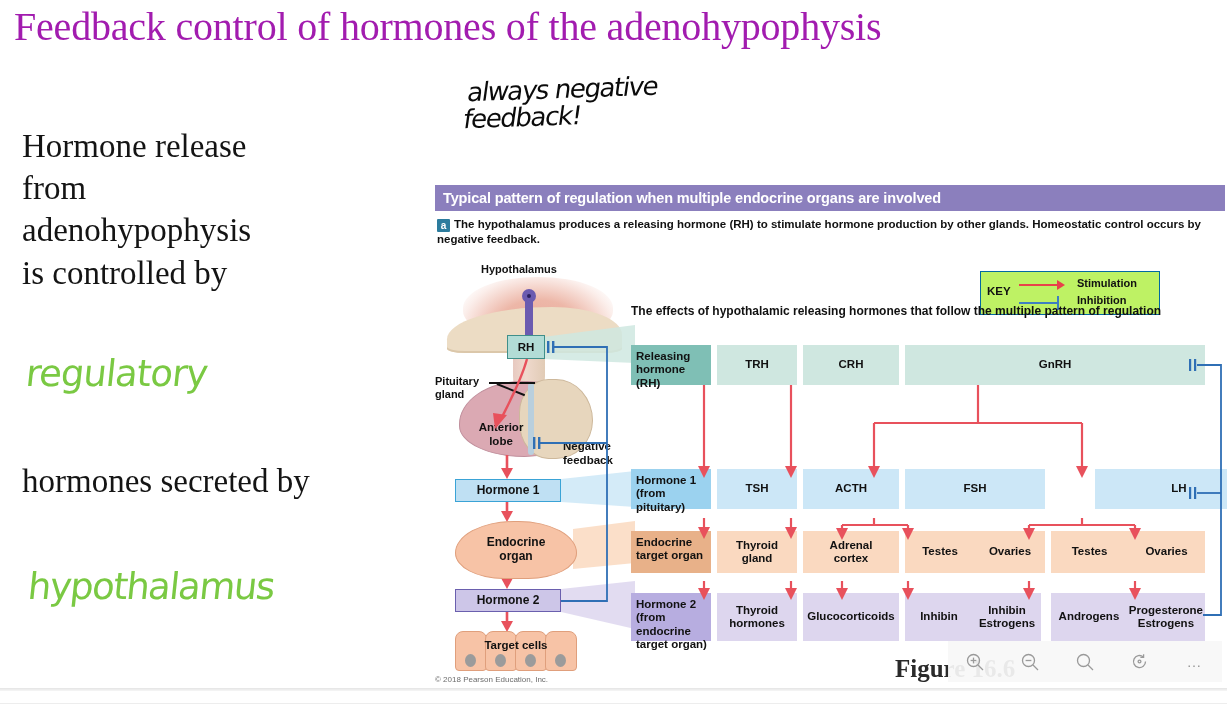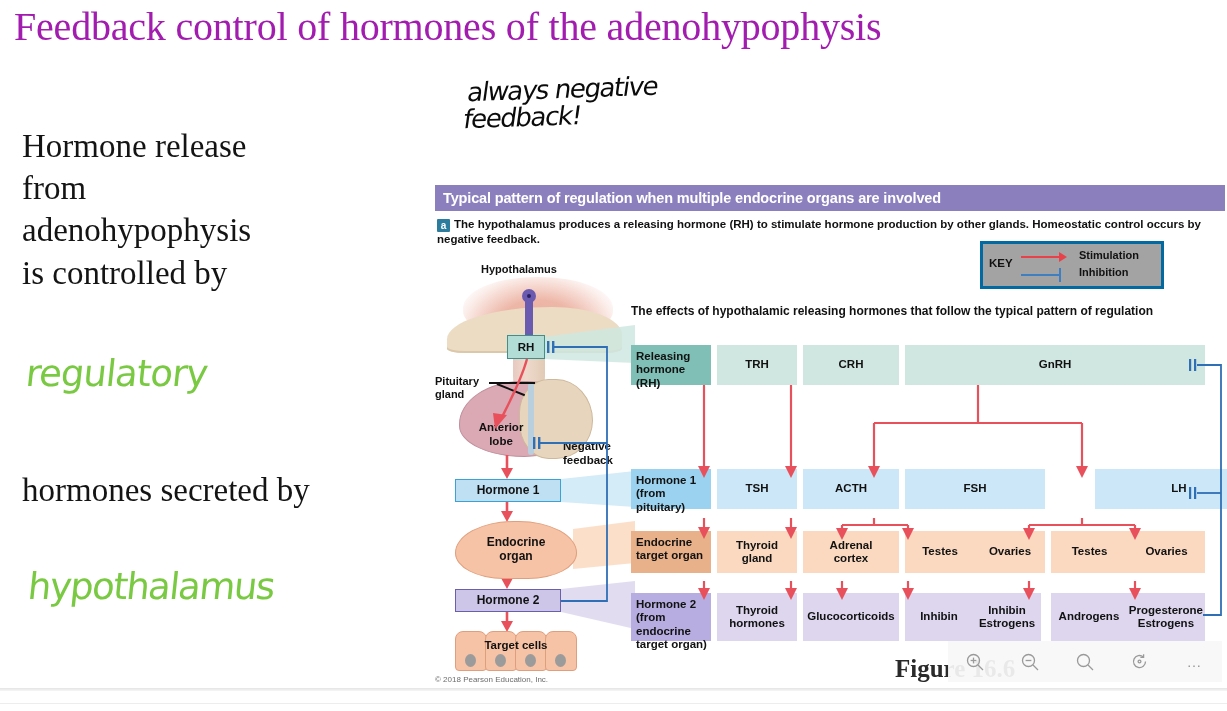--- a/index.html
+++ b/index.html
@@ -95,22 +95,22 @@
   }
   #part-a .badge{
     display:inline-block;width:13px;height:13px;line-height:13px;
     background:#2c7c9e;color:#fff;text-align:center;font-size:10px;
     font-weight:bold;border-radius:1px;margin-right:4px;
     vertical-align:-1px;
   }
 
   
   #key-box{
-    position:absolute;left:545px;top:56px;width:178px;height:42px;
-    border:3px solid #0369a1;background:#a3a3a3;
+    position:absolute;left:545px;top:86px;width:178px;height:42px;
+    border:1px solid #0369a1;background:#bef264;
   }
   #key-label{
     position:absolute;left:6px;top:13px;font-size:11.5px;font-weight:bold;color:#111;
   }
   .key-row{position:absolute;left:38px;font-size:11px;font-weight:bold;color:#111;}
   #key-row-1{top:5px;}
   #key-row-2{top:22px;}
   .key-text{position:absolute;left:58px;white-space:nowrap;}
   .key-stim-line{
     position:absolute;left:0;top:7px;width:40px;height:2px;background:#e8414a;
@@ -292,21 +292,21 @@
 <div class="slide">
 
   <div id="slide-title">Feedback control of hormones of the adenohypophysis</div>
 
   <div id="body-text">
     <span class="ln">Hormone release</span>
     <span class="ln">from</span>
     <span class="ln">adenohypophysis</span>
     <span class="ln">is controlled by</span>
   </div>
-  <div id="body-text2" style="position:absolute;left:22px;top:460px;width:400px;font-family:'Liberation Serif',serif;font-size:33px;line-height:1.28;color:#141414;margin-top:9px;">
+  <div id="body-text2" style="position:absolute;left:22px;top:460px;width:400px;font-family:'Liberation Serif',serif;font-size:33px;line-height:1.28;color:#141414;">
     <span class="ln">hormones</span>
     <span class="ln">secreted by</span>
   </div>
 
   <div id="ink-regulatory" class="ink">regulatory</div>
   <div id="ink-hypothalamus" class="ink">hypothalamus</div>
 
   <div id="ink-top" style="white-space:pre-line;">always negative
 feedback!</div>
   <div id="ink-cascade">if levels too low,
@@ -409,21 +409,21 @@
           </div>
         <div class="cell" style="left:90px;">
             <div class="nuc"></div>
           </div>
       </div>
       <div id="target-cells-label">Target cells</div>
 
       <div id="copyright">© 2018 Pearson Education, Inc.</div>
     </div>
 
-    <div id="table-heading">The effects of hypothalamic releasing hormones that follow the typical pattern of regulation</div>
+    <div id="table-heading">The effects of hypothalamic releasing hormones that follow the multiple pattern of regulation</div>
 
     <svg width="590" height="400" style="position:absolute;left:196px;top:160px;pointer-events:none;z-index:2;">
 
       <line x1="73" y1="40" x2="73" y2="124" stroke="#e8515c" stroke-width="2.2"></line>
       <polygon points="73,133 67,121 79,121" fill="#e8515c"></polygon>
 
       <line x1="160" y1="40" x2="160" y2="124" stroke="#e8515c" stroke-width="2.2"></line>
       <polygon points="160,133 154,121 166,121" fill="#e8515c"></polygon>
 
       <line x1="347" y1="40" x2="347" y2="78" stroke="#e8515c" stroke-width="2.2"></line>

